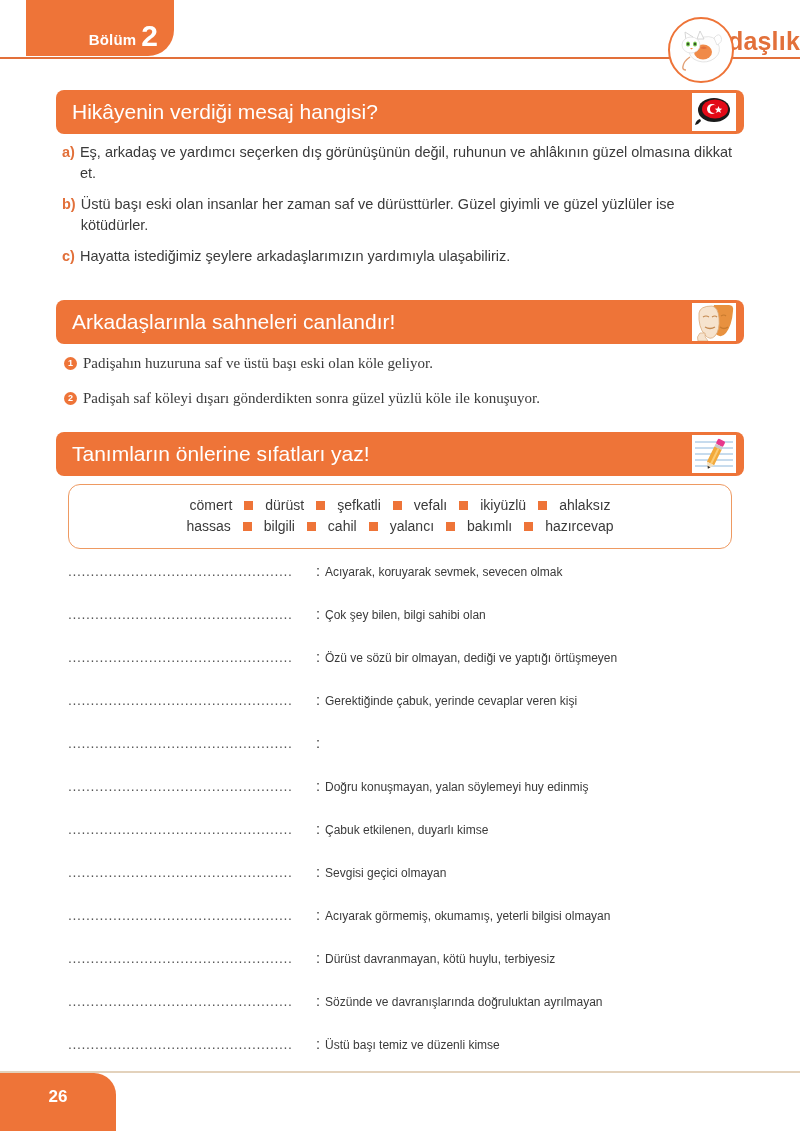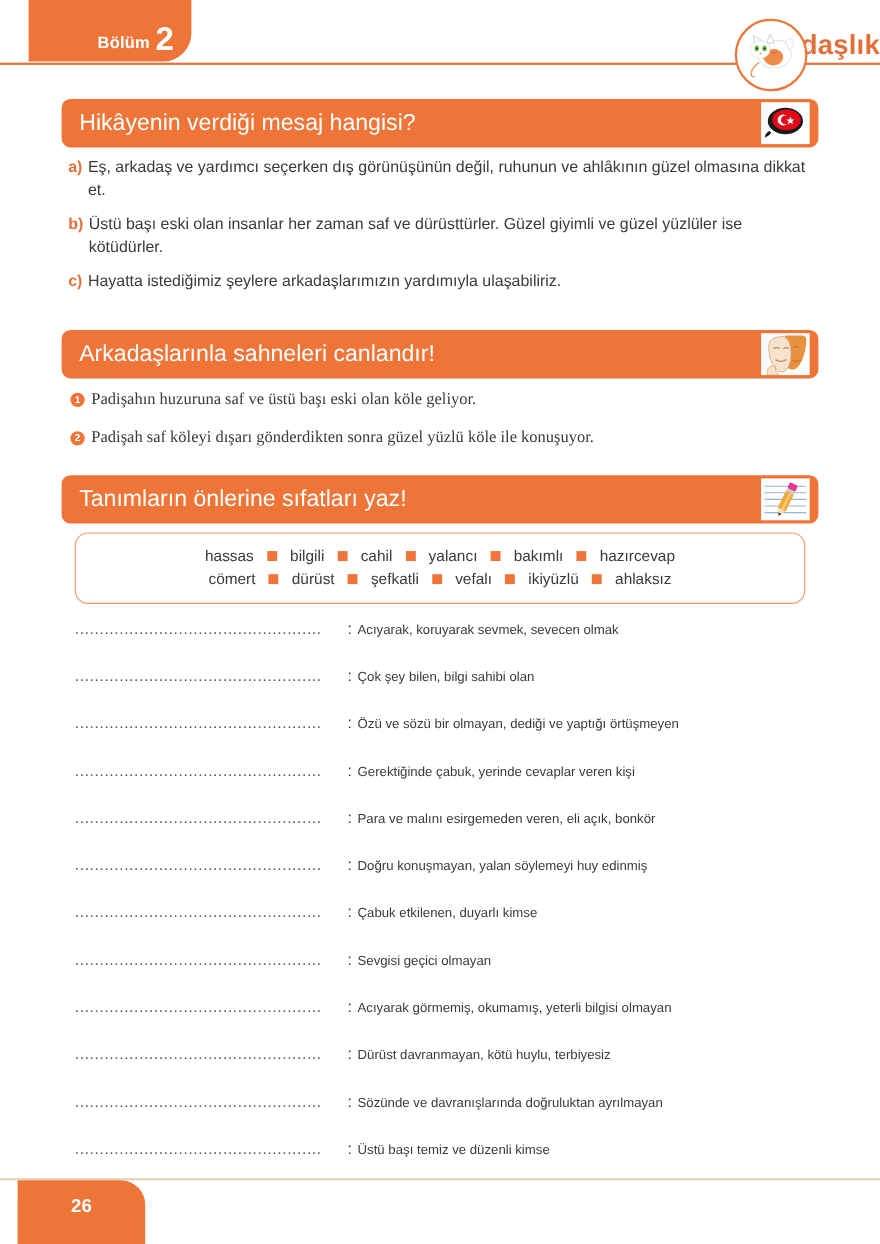--- a/index.html
+++ b/index.html
@@ -232,21 +232,21 @@
   .footer-rule {
     position: absolute;
     left: 0;
     right: 0;
     top: 1071px;
     height: 1.5px;
     background: #E3D2BC;
   }
   .page-number {
     position: absolute;
-    left: 16px;
+    left: 0;
     top: 1073px;
     width: 116px;
     height: 58px;
     background: #EE7438;
     border-top-right-radius: 22px;
     color: #ffffff;
     font-size: 17px;
     font-weight: bold;
     display: flex;
     align-items: center;
@@ -363,45 +363,45 @@
         <rect x="22.6" y="12" width="2" height="17" fill="#FBCB74"></rect>
         <path d="M19 29 h8 l-4 6 z" fill="#F0DFC0"></path>
         <path d="M21.4 32.5 h3.2 l-1.6 2.5 z" fill="#2B2B2B"></path>
       </g>
     </svg>
   </span>
 </div>
 
 <div class="word-bank">
   <div class="wb-row">
+    <span class="wb-word">cömert</span>
+    <span class="wb-sep"></span>
+    <span class="wb-word">dürüst</span>
+    <span class="wb-sep"></span>
+    <span class="wb-word">şefkatli</span>
+    <span class="wb-sep"></span>
+    <span class="wb-word">vefalı</span>
+    <span class="wb-sep"></span>
+    <span class="wb-word">ikiyüzlü</span>
+    <span class="wb-sep"></span>
+    <span class="wb-word">ahlaksız</span>
+  </div>
+  <div class="wb-row">
     <span class="wb-word">hassas</span>
     <span class="wb-sep"></span>
     <span class="wb-word">bilgili</span>
     <span class="wb-sep"></span>
     <span class="wb-word">cahil</span>
     <span class="wb-sep"></span>
     <span class="wb-word">yalancı</span>
     <span class="wb-sep"></span>
     <span class="wb-word">bakımlı</span>
     <span class="wb-sep"></span>
     <span class="wb-word">hazırcevap</span>
   </div>
-  <div class="wb-row">
-    <span class="wb-word">cömert</span>
-    <span class="wb-sep"></span>
-    <span class="wb-word">dürüst</span>
-    <span class="wb-sep"></span>
-    <span class="wb-word">şefkatli</span>
-    <span class="wb-sep"></span>
-    <span class="wb-word">vefalı</span>
-    <span class="wb-sep"></span>
-    <span class="wb-word">ikiyüzlü</span>
-    <span class="wb-sep"></span>
-    <span class="wb-word">ahlaksız</span>
-  </div>
 </div>
 
 <div class="def-list">
   <div class="def-row">
     <span class="def-blank">..................................................</span>
     <span class="def-colon">:</span>
     <span class="def-text">Acıyarak, koruyarak sevmek, sevecen olmak</span>
   </div>
   <div class="def-row">
     <span class="def-blank">..................................................</span>
@@ -414,21 +414,20 @@
     <span class="def-text">Özü ve sözü bir olmayan, dediği ve yaptığı örtüşmeyen</span>
   </div>
   <div class="def-row">
     <span class="def-blank">..................................................</span>
     <span class="def-colon">:</span>
     <span class="def-text">Gerektiğinde çabuk, yerinde cevaplar veren kişi</span>
   </div>
   <div class="def-row">
     <span class="def-blank">..................................................</span>
     <span class="def-colon">:</span>
-    <span class="def-text">Para ve malını esirgemeden veren, eli açık, bonkör</span>
   </div>
   <div class="def-row">
     <span class="def-blank">..................................................</span>
     <span class="def-colon">:</span>
     <span class="def-text">Doğru konuşmayan, yalan söylemeyi huy edinmiş</span>
   </div>
   <div class="def-row">
     <span class="def-blank">..................................................</span>
     <span class="def-colon">:</span>
     <span class="def-text">Çabuk etkilenen, duyarlı kimse</span>

